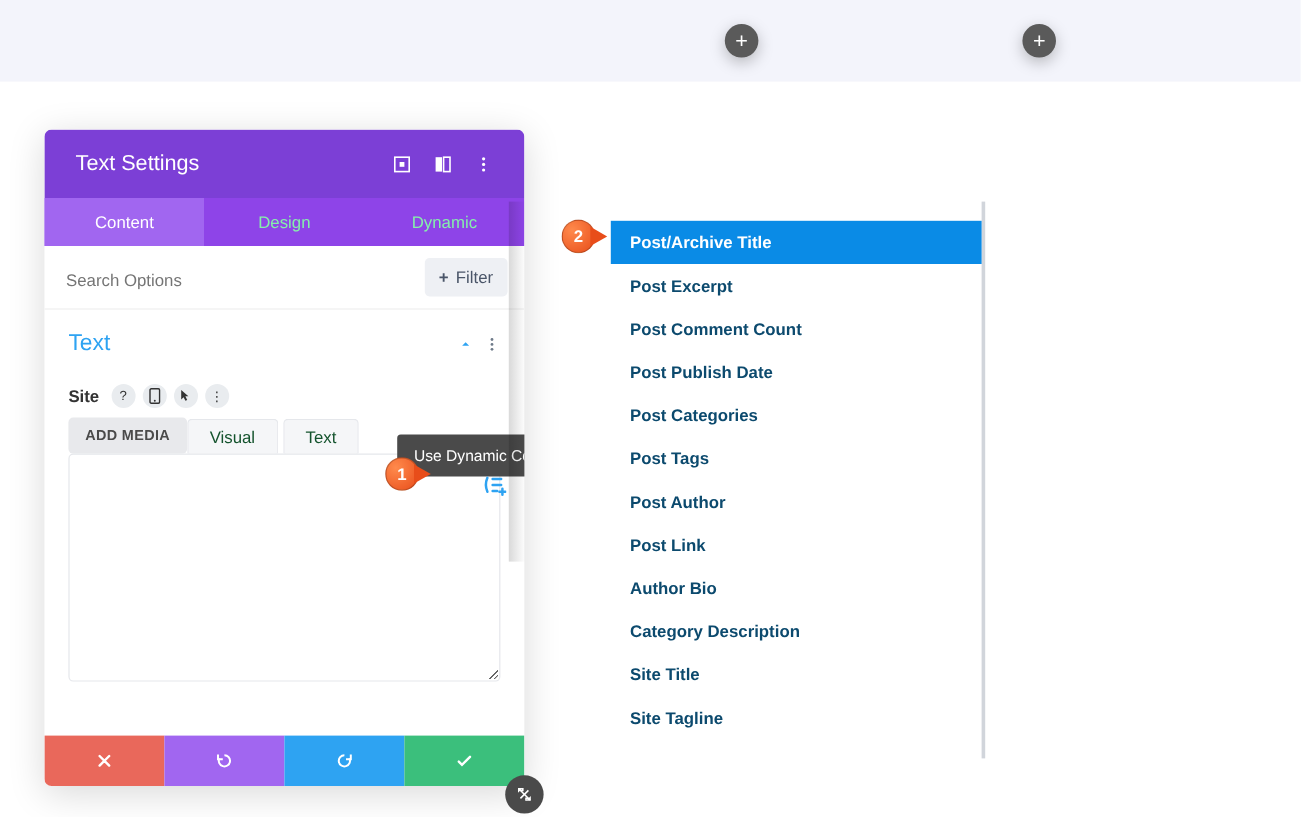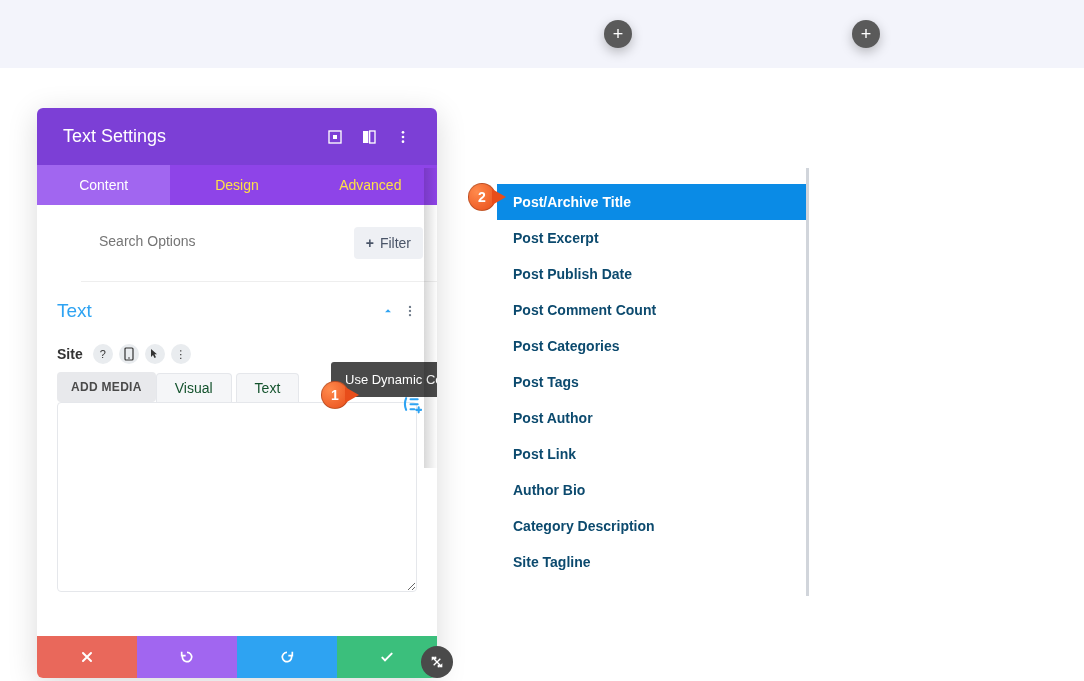--- a/index.html
+++ b/index.html
@@ -49,32 +49,31 @@
 }
 .panel-title { font-size: 18px; font-weight: 500; }
 .panel-header-icons { display: flex; gap: 18px; align-items: center; }
 .panel-header-icons svg { width: 16px; height: 16px; fill: #fff; cursor: pointer; }
 
 .tabs { display: flex; background: #8e44e8; }
 .tab {
   flex: 1;
   padding: 12px 0;
   text-align: center;
-  color: #fde047;
+  color: #86efac;
   font-size: 14px;
   cursor: pointer;
 }
 .tab.active { background: #a166f0; color: #fff; }
 
 .filter-row {
   display: flex;
-  align-items: flex-start;
-  padding: 22px 14px;
+  align-items: flex-end;
+  padding: 10px 14px;
   border-bottom: 1px solid #eee;
-  margin-left: 44px;
 }
 .search-input {
   flex: 1;
   border: none;
   outline: none;
   font-size: 14px;
   color: #888;
   padding: 6px 4px;
 }
 .filter-btn {
@@ -222,21 +221,21 @@
 .panel-side-shade {
   position: absolute;
   left: 424px; top: 168px;
   width: 14px; height: 300px;
   background: linear-gradient(to right, rgba(0,0,0,0.15), rgba(0,0,0,0));
   pointer-events: none;
 }
 
 .dropdown {
   position: absolute;
-  left: 497px; top: 168px;
+  left: 509px; top: 168px;
   width: 312px;
   background: #fff;
   border-right: 3px solid #d1d5db;
   padding: 16px 0;
 }
 .dropdown-item {
   padding: 10px 16px;
   font-size: 14px;
   font-weight: 600;
   color: #0c4a6e;
@@ -270,21 +269,21 @@
           <circle cx="12" cy="5" r="2"></circle>
           <circle cx="12" cy="12" r="2"></circle>
           <circle cx="12" cy="19" r="2"></circle>
         </svg>
     </div>
   </div>
 
   <div class="tabs">
     <div class="tab active">Content</div>
     <div class="tab">Design</div>
-    <div class="tab">Advanced</div>
+    <div class="tab">Dynamic</div>
   </div>
 
   <div class="filter-row">
     <input class="search-input" placeholder="Search Options" style="">
     <button class="filter-btn">
       <span style="font-weight:700">+</span>
       <span>Filter</span>
     </button>
   </div>
 
@@ -389,22 +388,23 @@
   <div class="callout-tail"></div>
 </div>
 <div class="callout c2">
   <div class="callout-circle">2</div>
   <div class="callout-tail"></div>
 </div>
 
 <div class="dropdown">
   <div class="dropdown-item active">Post/Archive Title</div>
   <div class="dropdown-item">Post Excerpt</div>
+  <div class="dropdown-item">Post Comment Count</div>
   <div class="dropdown-item">Post Publish Date</div>
-  <div class="dropdown-item">Post Comment Count</div>
   <div class="dropdown-item">Post Categories</div>
   <div class="dropdown-item">Post Tags</div>
   <div class="dropdown-item">Post Author</div>
   <div class="dropdown-item">Post Link</div>
   <div class="dropdown-item">Author Bio</div>
   <div class="dropdown-item">Category Description</div>
+  <div class="dropdown-item">Site Title</div>
   <div class="dropdown-item">Site Tagline</div>
 </div>
 
 </body></html>

